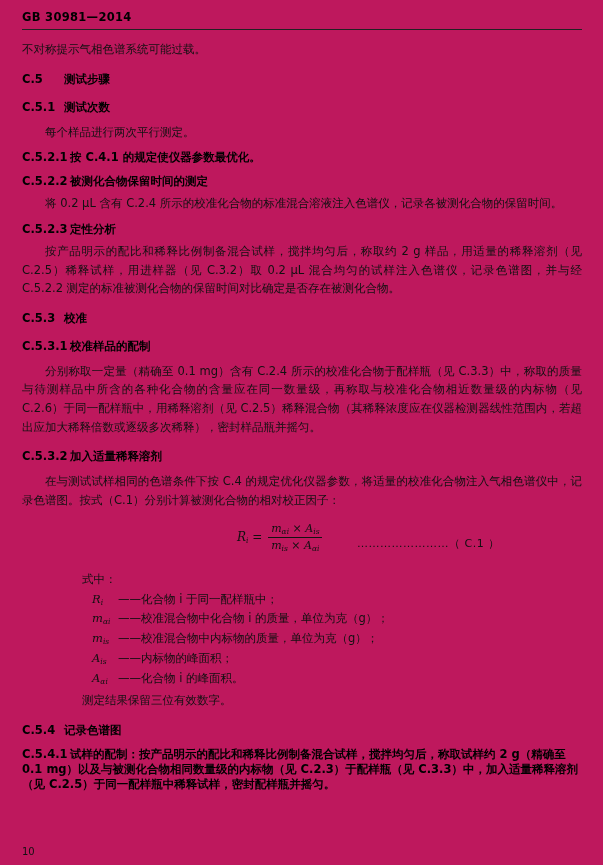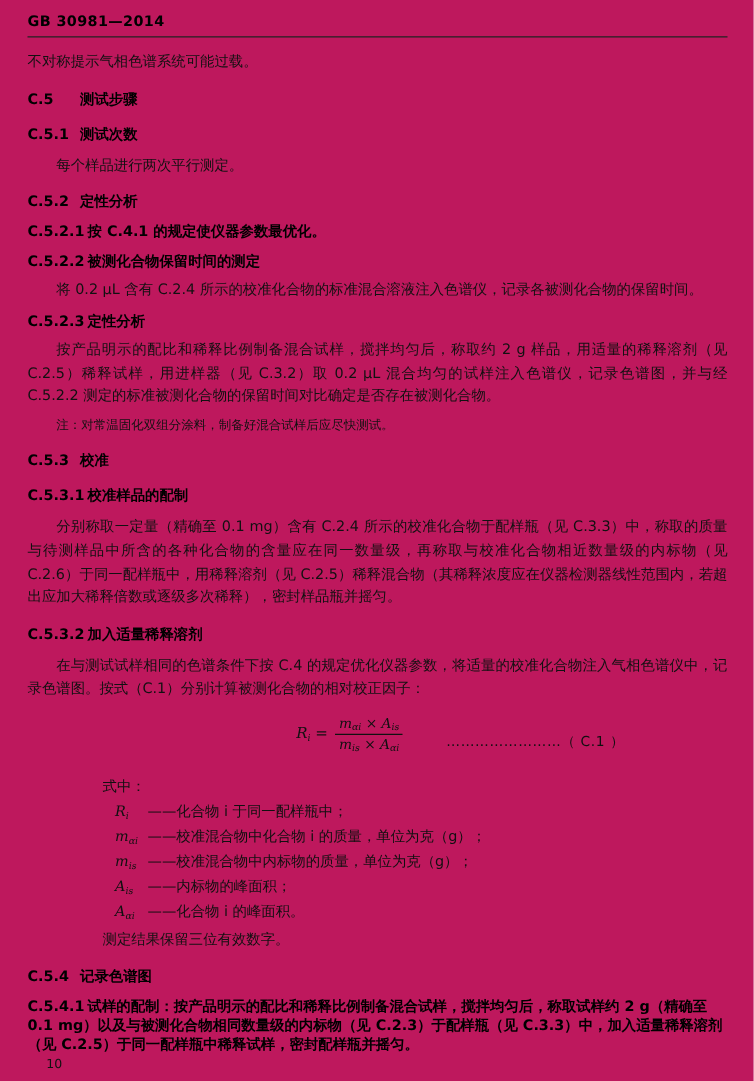--- a/index.html
+++ b/index.html
@@ -141,21 +141,21 @@
     font-style: italic;
     display: inline-block;
     min-width: 26px;
   }
   .serif-i {
     font-family: "DejaVu Serif", "Liberation Serif", serif;
     font-style: italic;
   }
   .pagenum {
     position: absolute;
-    left: 37px;
+    left: 22px;
     bottom: 8px;
     font-size: 10px;
     color: #111;
   }
 </style>
 </head>
 <body>
 
 <div class="page">
   <div class="inner">
@@ -167,38 +167,34 @@
 
     <div class="sec-h">
       <span class="num">C.5</span><span>测试步骤</span>
     </div>
 
     <div class="sec-h">
       <span class="num">C.5.1</span><span>测试次数</span>
     </div>
     <p class="body-text indent">每个样品进行两次平行测定。</p>
 
-    <div class="sec-h">
-      <span class="num">C.5.2</span><span>定性分析</span>
-    </div>
 
     <div class="sec-h lvl3 tight">
       <span class="num">C.5.2.1</span><span>按 C.4.1 的规定使仪器参数最优化。</span>
     </div>
 
     <div class="sec-h lvl3 tight">
       <span class="num">C.5.2.2</span><span>被测化合物保留时间的测定</span>
     </div>
     <p class="body-text indent">将 0.2 μL 含有 C.2.4 所示的校准化合物的标准混合溶液注入色谱仪，记录各被测化合物的保留时间。</p>
 
     <div class="sec-h lvl3 tight">
       <span class="num">C.5.2.3</span><span>定性分析</span>
     </div>
     <p class="indent">按产品明示的配比和稀释比例制备混合试样，搅拌均匀后，称取约 2 g 样品，用适量的稀释溶剂（见 C.2.5）稀释试样，用进样器（见 C.3.2）取 0.2 μL 混合均匀的试样注入色谱仪，记录色谱图，并与经 C.5.2.2 测定的标准被测化合物的保留时间对比确定是否存在被测化合物。</p>
-    <p class="note">注：对常温固化双组分涂料，制备好混合试样后应尽快测试。</p>
 
     <div class="sec-h">
       <span class="num">C.5.3</span><span>校准</span>
     </div>
 
     <div class="sec-h lvl3">
       <span class="num">C.5.3.1</span><span>校准样品的配制</span>
     </div>
     <p class="body-text indent">分别称取一定量（精确至 0.1 mg）含有 C.2.4 所示的校准化合物于配样瓶（见 C.3.3）中，称取的质量与待测样品中所含的各种化合物的含量应在同一数量级，再称取与校准化合物相近数量级的内标物（见 C.2.6）于同一配样瓶中，用稀释溶剂（见 C.2.5）稀释混合物（其稀释浓度应在仪器检测器线性范围内，若超出应加大稀释倍数或逐级多次稀释），密封样品瓶并摇匀。</p>
 

